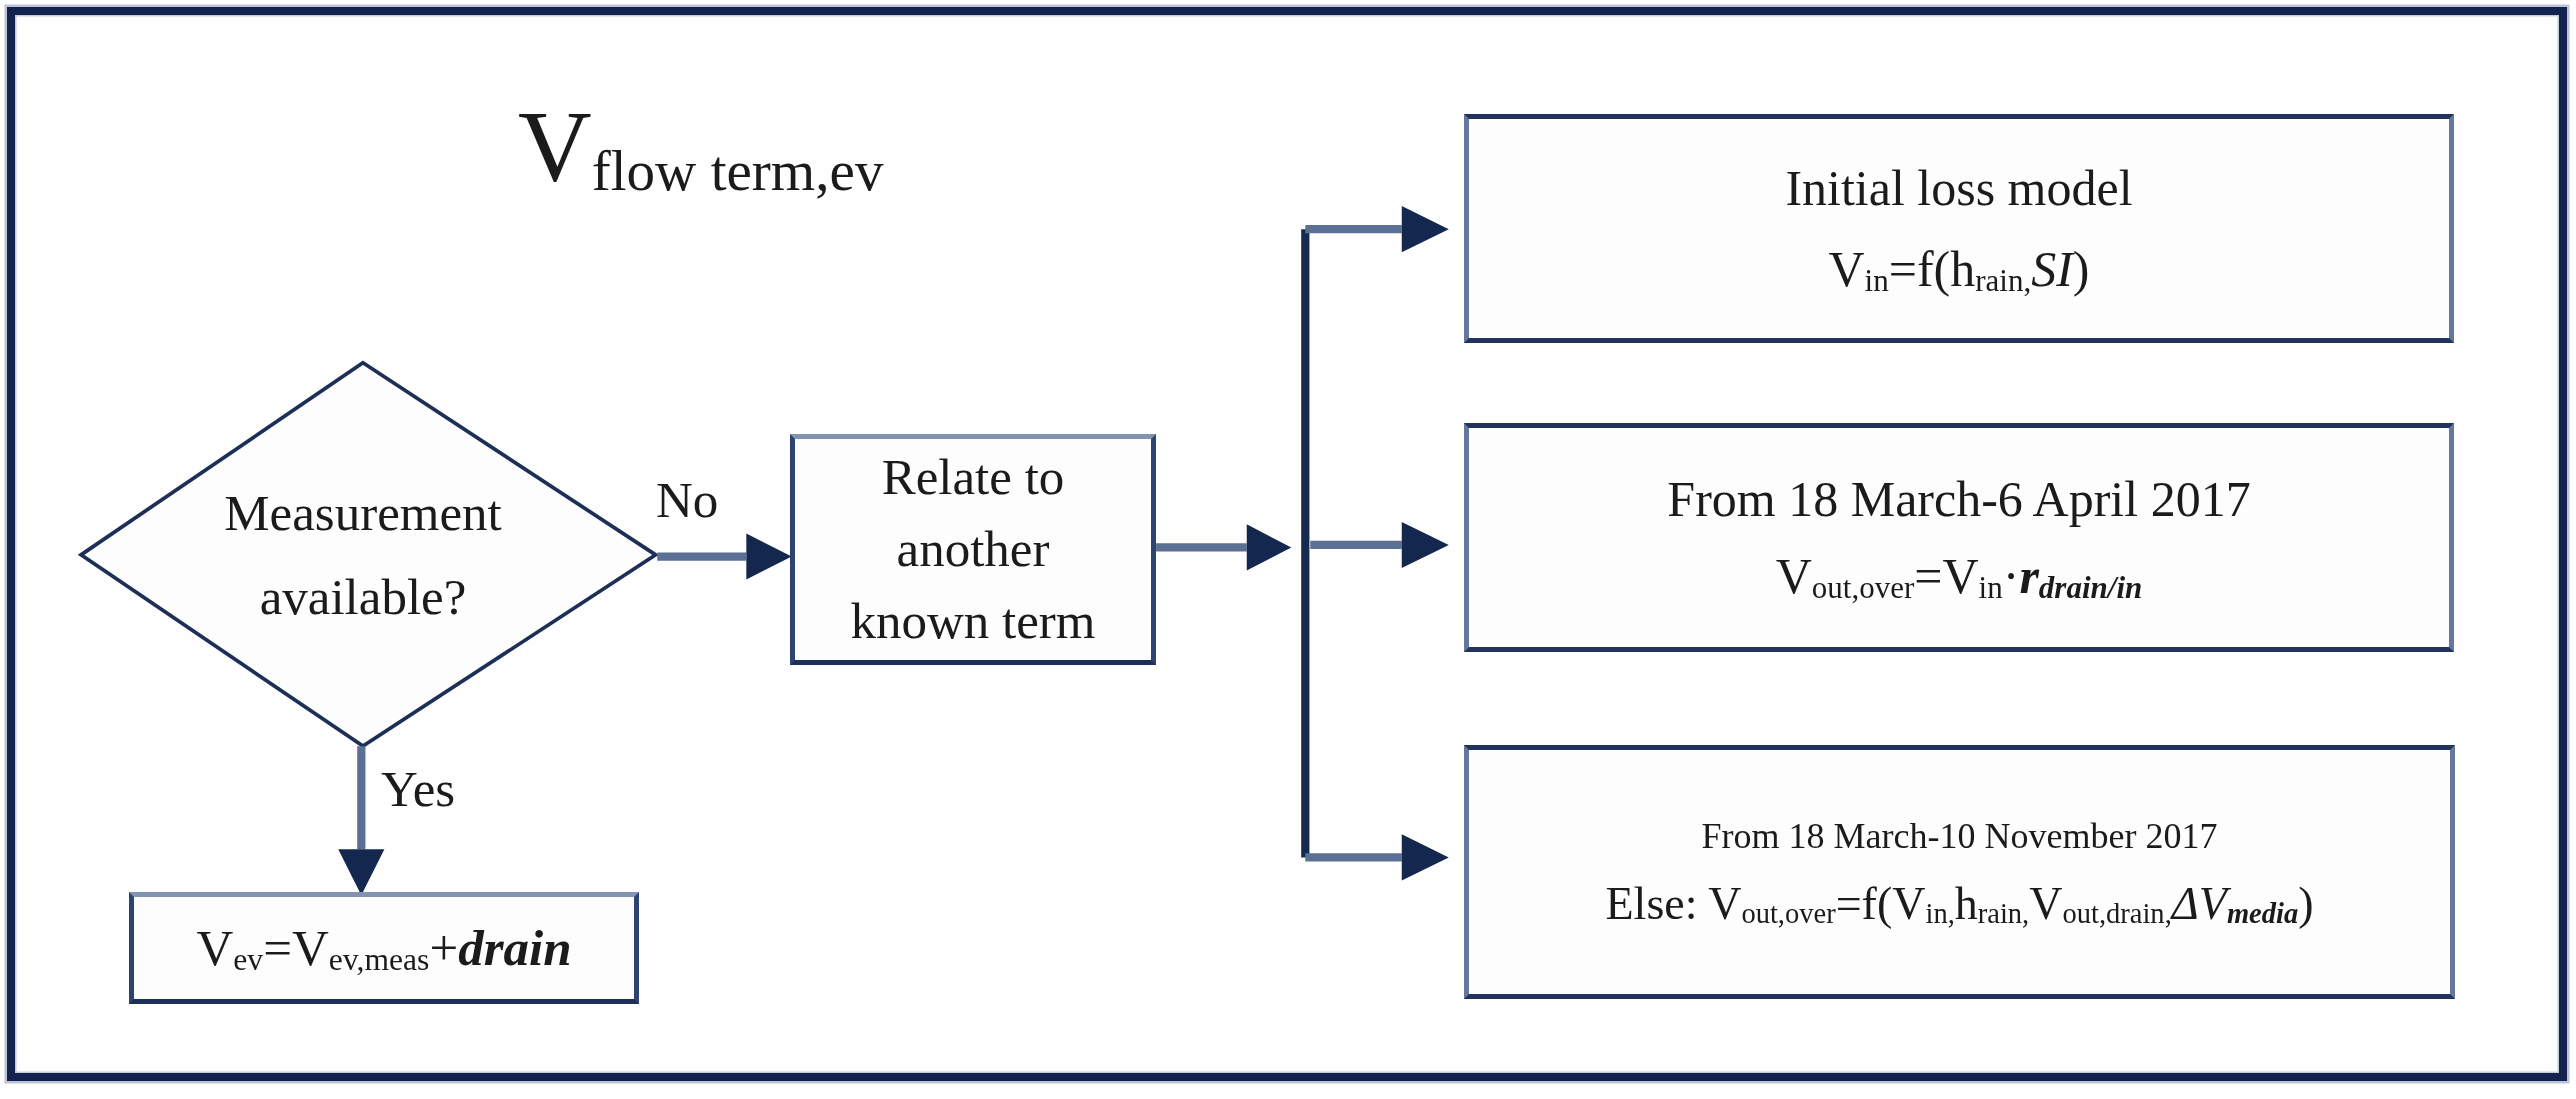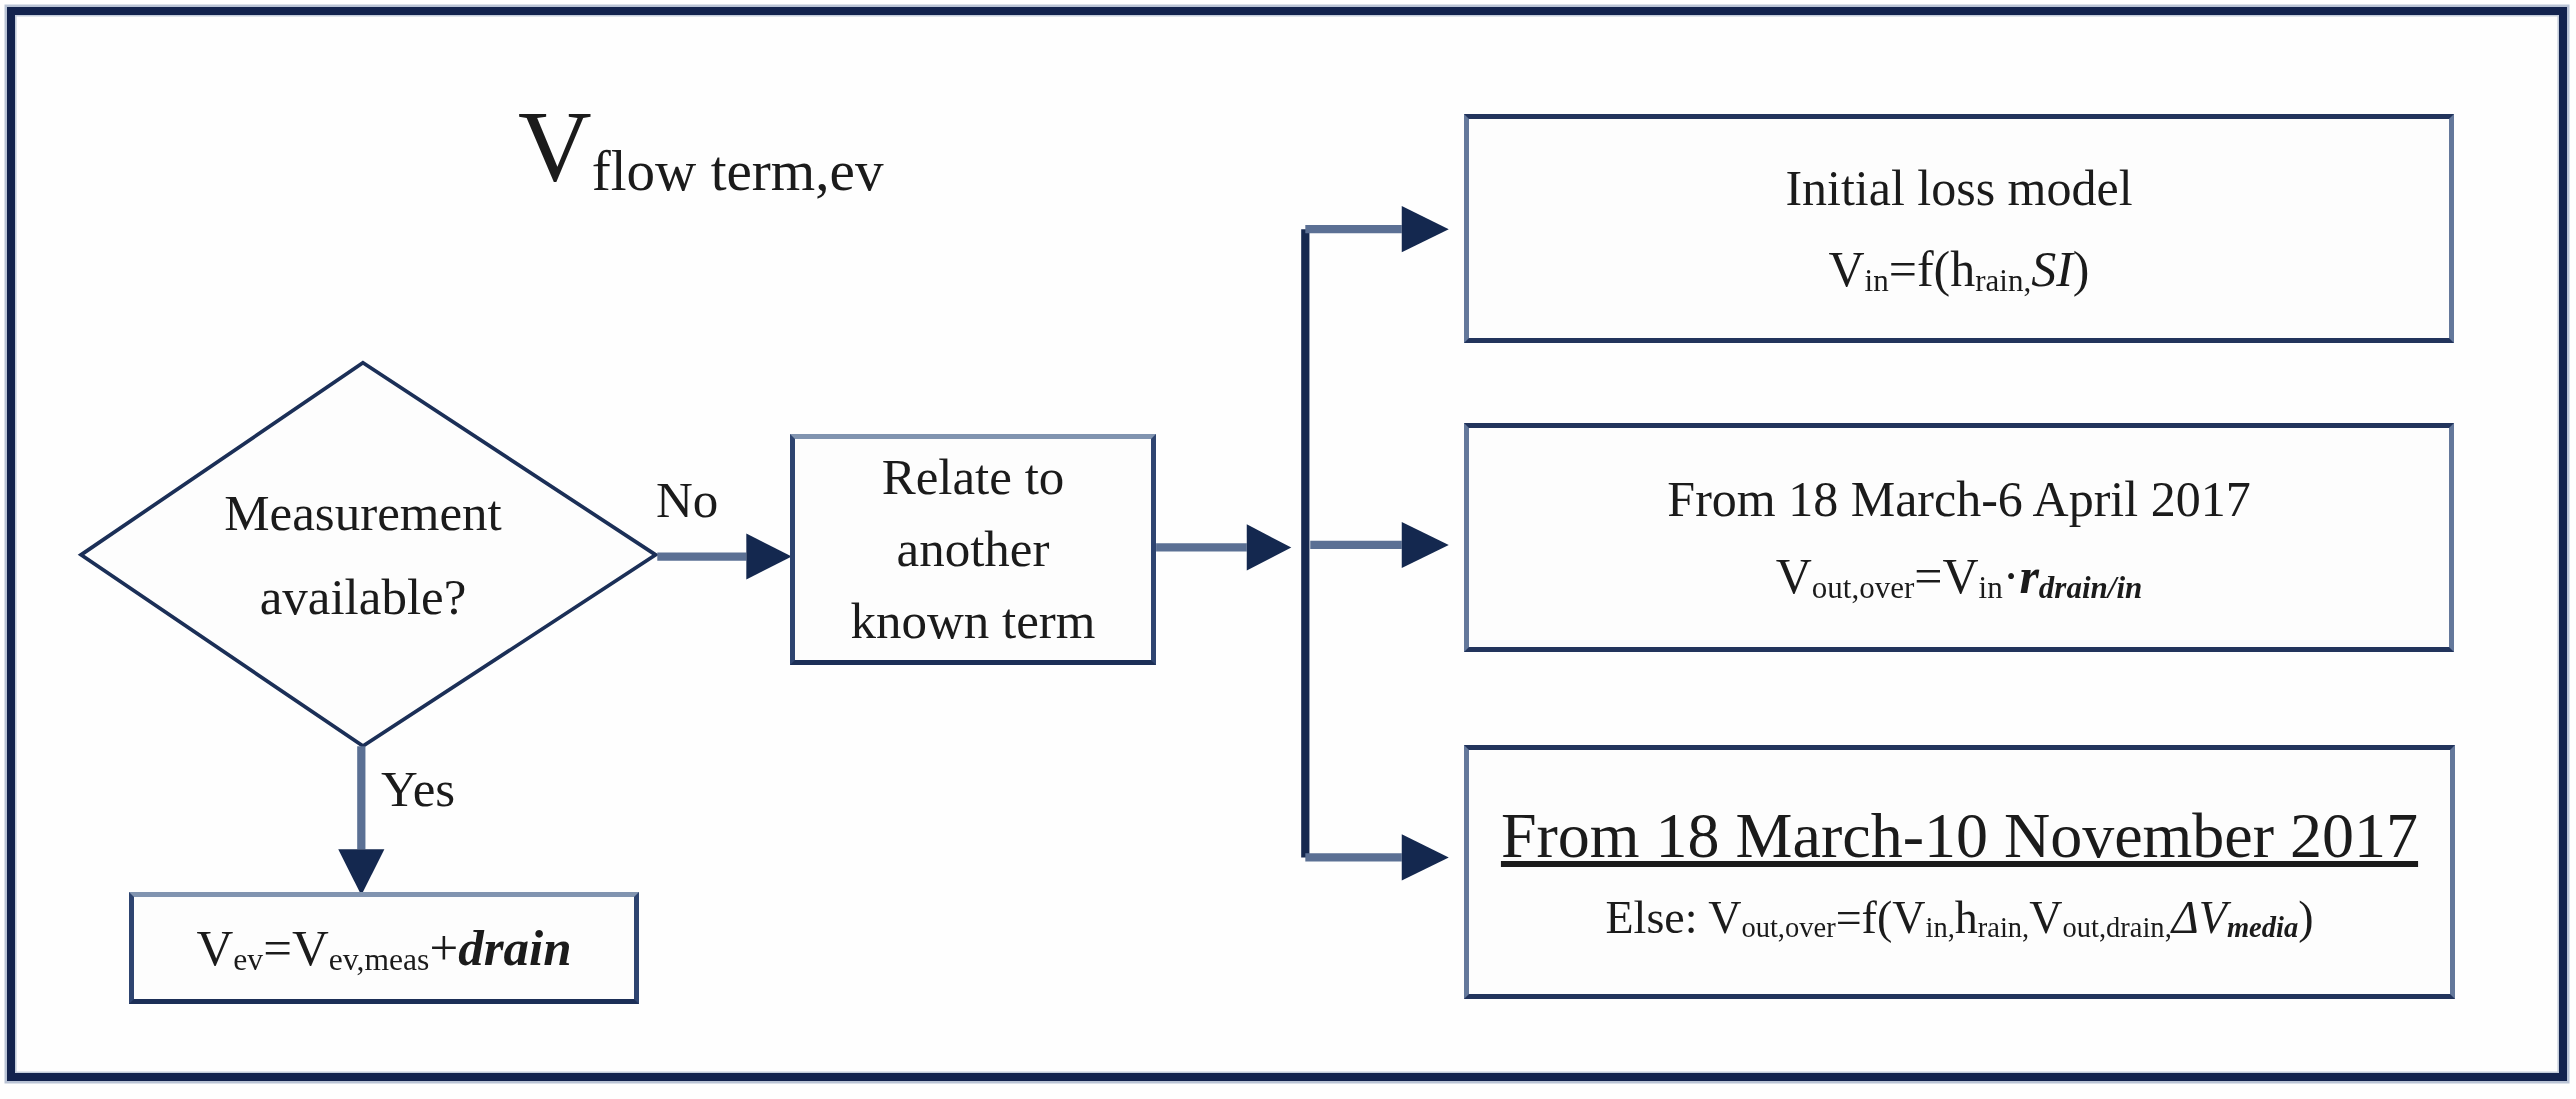--- a/index.html
+++ b/index.html
@@ -26,21 +26,21 @@
     position:absolute;box-sizing:border-box;background:#fdfdfd;
     display:flex;flex-direction:column;align-items:center;justify-content:center;
     text-align:center;
   }
   .rbox{border:5px solid;border-color:#22345c #64789b #22345c #64789b;}
   .lbox{border:5px solid;border-color:#8194b0 #2e4470 #1c2f57 #2e4470;}
   #relate-box{left:790px;top:434px;width:366px;height:231px;font-size:51px;row-gap:21.4px;}
   #branch-box-0{left:1464px;top:114px;width:990px;height:229px;font-size:50px;row-gap:30.5px;}
   #branch-box-1{left:1464px;top:423px;width:990px;height:229px;font-size:50px;row-gap:27px;}
   #branch-box-2{left:1464px;top:745px;width:991px;height:254px;font-size:46px;row-gap:27px;}
-  #branch-box-2 .box-title{font-size:64px;text-decoration:underline;}
+  #branch-box-2 .box-title{font-size:36px;}
   #measured-box{left:129px;top:892px;width:510px;height:112px;font-size:51px;}
   #decision-text{
     position:absolute;left:157px;top:460px;width:412px;height:191px;
     display:flex;flex-direction:column;align-items:center;justify-content:center;
     row-gap:33px;font-size:51px;text-align:center;
   }
   #no-label{left:656px;top:475px;font-size:51px;font-family:Liberation Serif, serif;}
   #yes-label{left:381px;top:764px;font-size:51px;}
   sub{font-size:62%;line-height:0;position:relative;top:0.16em;vertical-align:baseline;}
   .it{font-style:italic;}

